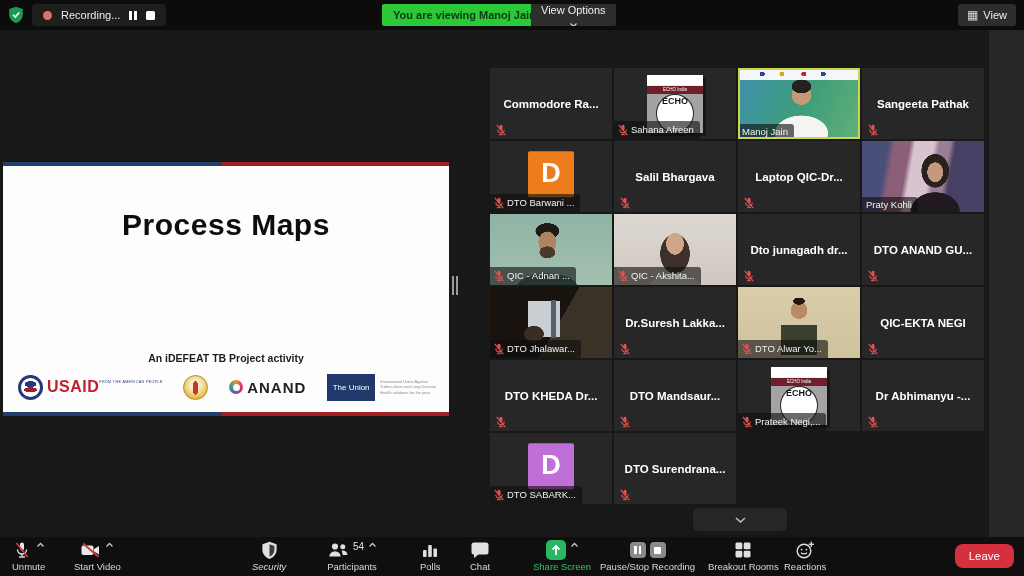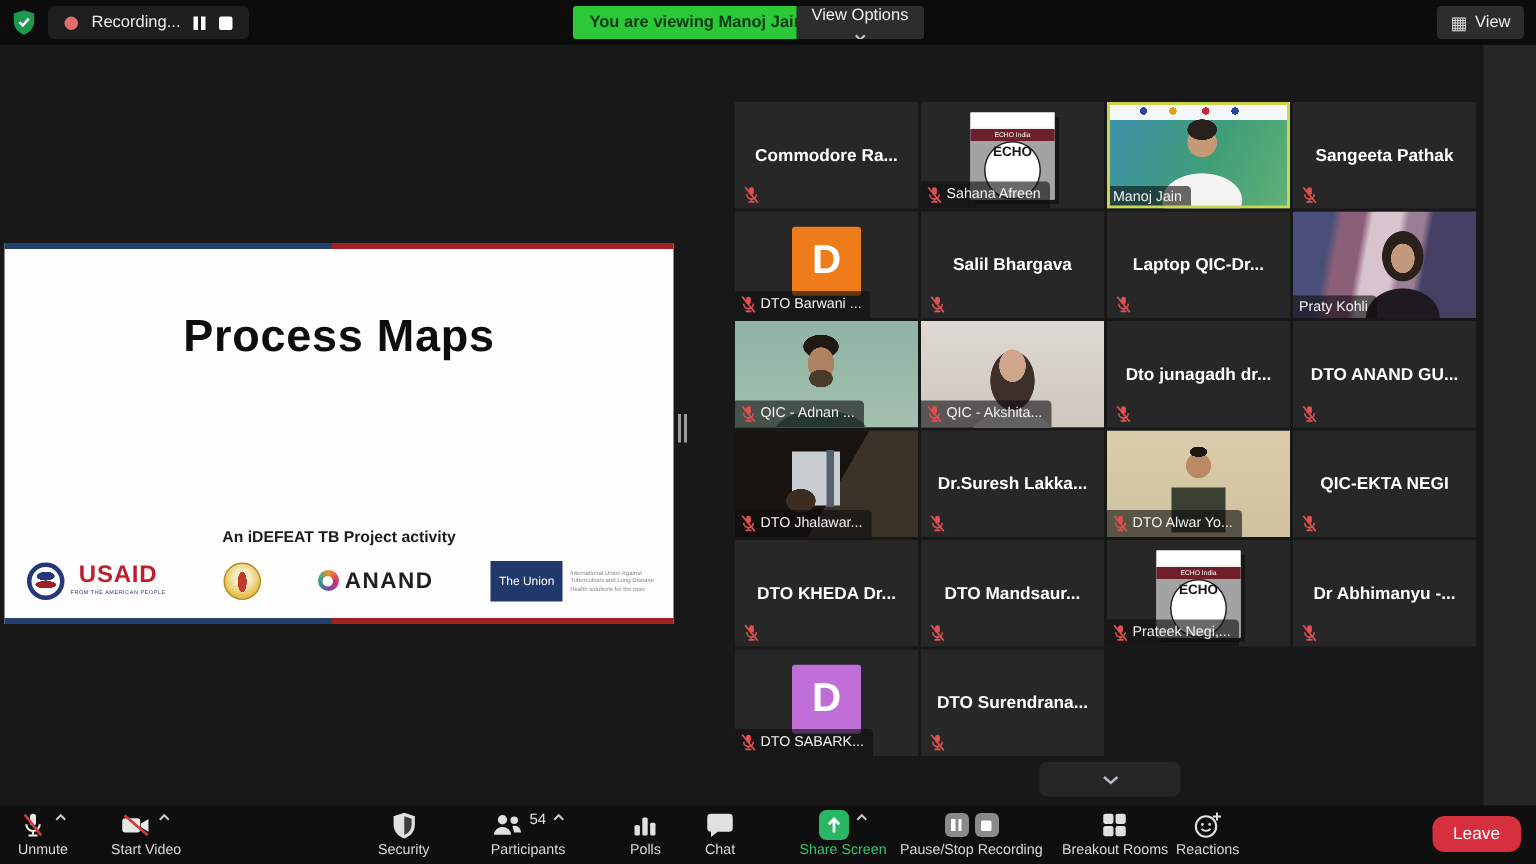--- a/index.html
+++ b/index.html
@@ -39,21 +39,21 @@
   .slide-title { position:absolute; top:42px; left:0; right:0; text-align:center;
       font-size:30px; font-weight:bold; color:#0d0d0d; letter-spacing:0.5px; }
   .slide-subtitle { position:absolute; top:186px; left:0; right:0; text-align:center;
       font-size:10.5px; font-weight:bold; color:#1c1c1c; }
   .logos { position:absolute; left:15px; right:13px; bottom:6px; height:38px;
       display:flex; align-items:center; justify-content:space-between; }
   .logo-usaid { display:flex; align-items:center; gap:4px; }
   .usaid-seal { width:25px; height:25px; border-radius:50%; border:3px solid #24387a; background:
       radial-gradient(ellipse 6px 3px at 50% 32%, #24387a 97%, transparent),
       radial-gradient(ellipse 7px 2.5px at 50% 62%, #a31f24 97%, transparent), #fff; }
-  .usaid-txt { display:flex; flex-direction:column; line-height:1;align-items:center; }
+  .usaid-txt { display:flex; flex-direction:row; line-height:1; }
   .usaid-txt b { color:#bf1e2e; font-size:16px; font-weight:bold; letter-spacing:0.5px; font-style:normal; }
   .usaid-txt i { color:#24387a; font-size:3.6px; font-style:normal; letter-spacing:0.4px; margin-top:1.5px; }
   .logo-gold { width:25px; height:25px; border-radius:50%; border:1px solid #b8882a; background:
       radial-gradient(ellipse 3px 7px at 50% 52%, #c0392b 97%, transparent),
       radial-gradient(circle at 50% 40%, #f6ecc4 0 30%, #e5bf4a 70%, #c99a2e 100%); }
   .logo-ceti { display:flex; align-items:center; gap:4px; }
   .ceti-ring { width:14px; height:14px; border-radius:50%; position:relative;
       background:conic-gradient(#e8912d, #d6366b, #7a4aa0, #2aa198, #e8912d); }
   .ceti-ring::before { content:""; position:absolute; inset:3.5px; background:#fdfdfd; border-radius:50%; }
   .logo-ceti b { font-size:15px; color:#1f1f1f; letter-spacing:1px; }
@@ -569,21 +569,21 @@
           <path d="M14 9 l5 -3 v8.5 l-5 -3 z" fill="#e8e8e8"></path>
           <line x1="3" y1="3.5" x2="18.5" y2="16.8" stroke="#d03a3a" stroke-width="1.8"></line>
         </svg>
         <svg class="tb-chev" width="9" height="6">
             <polyline points="1.5,4.5 4.5,1.5 7.5,4.5" stroke="#c9c9c9" stroke-width="1.3" fill="none"></polyline>
           </svg>
       </div>
       <span class="tb-label">Start Video</span>
     </div>
 
-    <div class="tb-item" style="left:252px;">
+    <div class="tb-item" style="left:252px;font-style:italic;">
       <div class="tb-iconrow">
         <svg width="17" height="19" viewBox="0 0 17 19">
           <path d="M8.5 0.8 L15.6 3.2 V8.6 C15.6 13.2 12.7 16.4 8.5 18 C4.3 16.4 1.4 13.2 1.4 8.6 V3.2 Z" fill="#e0e0e0"></path>
           <path d="M8.5 3.2 L13.4 4.9 V8.8 C13.4 12 11.4 14.4 8.5 15.7 Z" fill="#3c3c3c"></path>
         </svg>
       </div>
       <span class="tb-label">Security</span>
     </div>
 
     <div class="tb-item" style="left:327px;">

